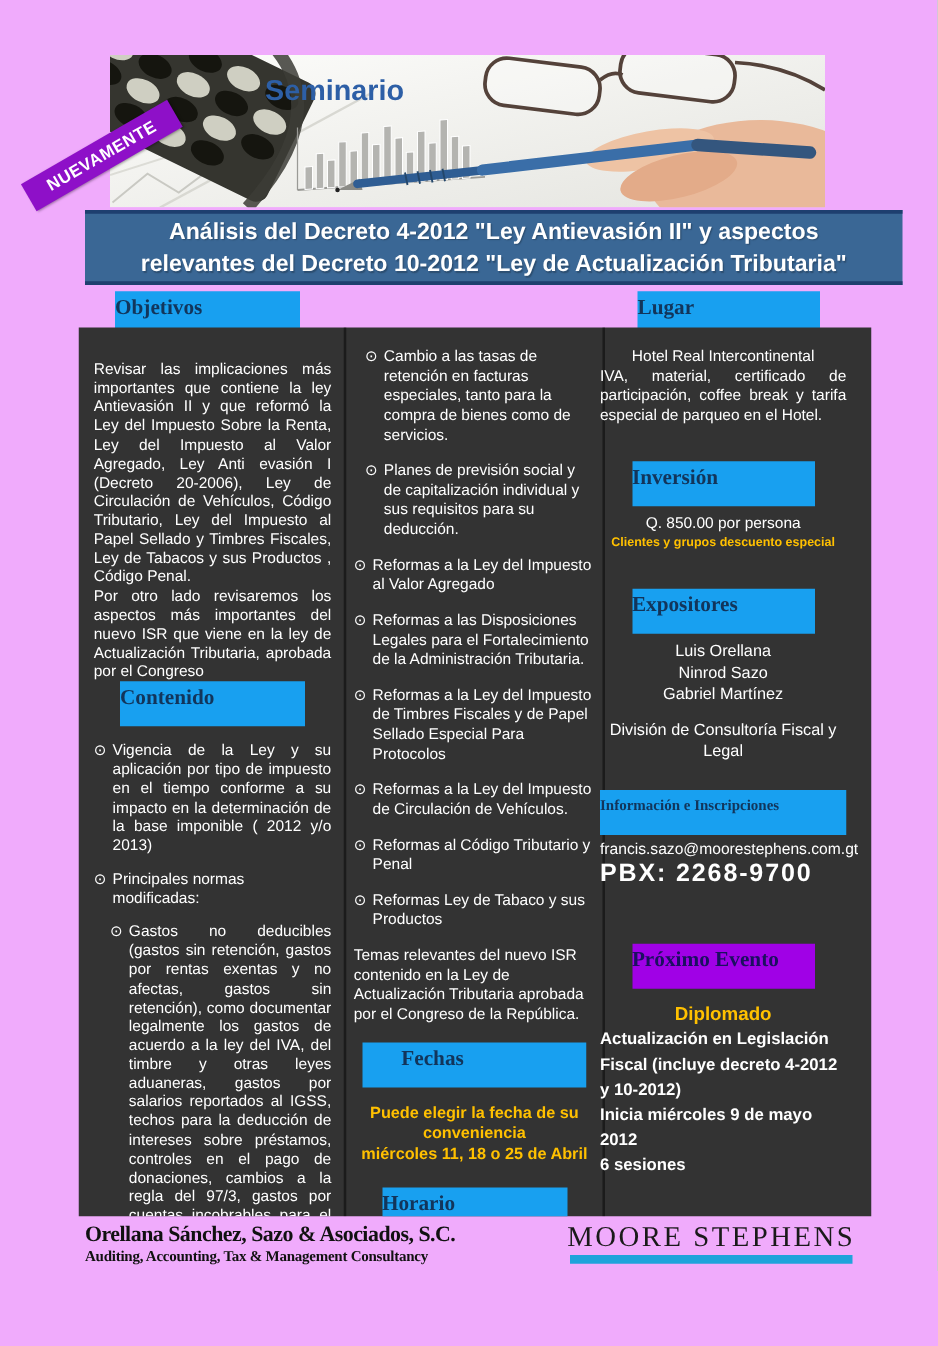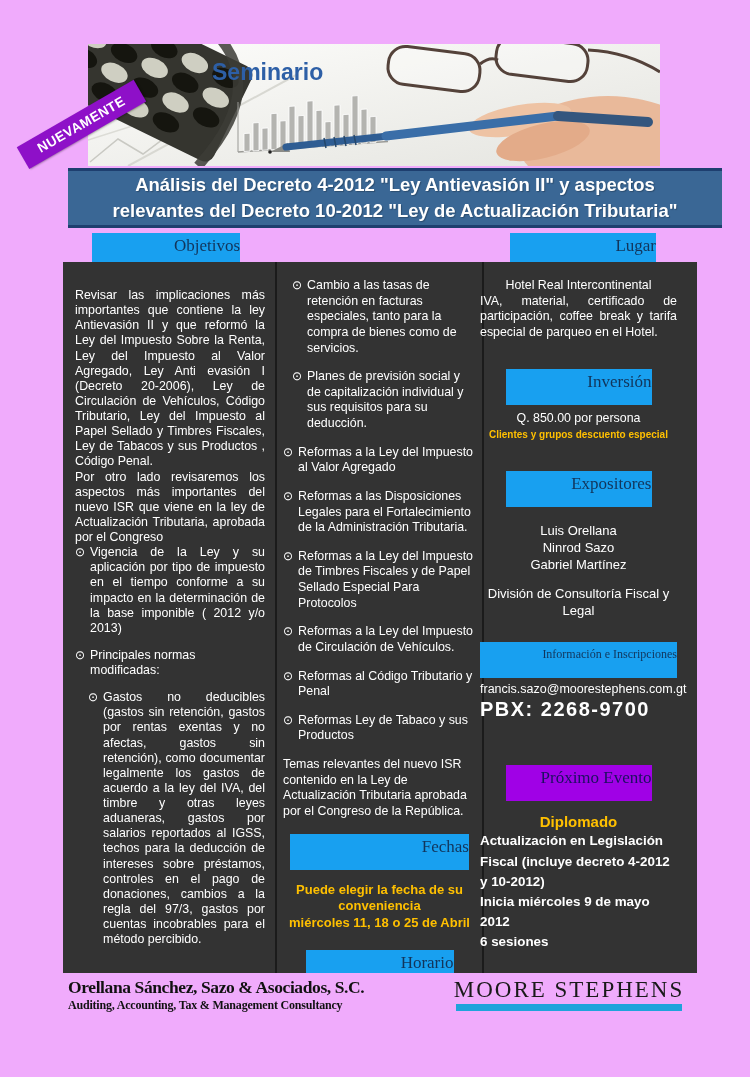--- a/index.html
+++ b/index.html
@@ -17,21 +17,21 @@
 
   
   .banner{position:absolute;left:68px;top:168px;width:654px;height:54px;
           background:#3A6795;border-top:3px solid #1E3F6F;border-bottom:3px solid #1E3F6F;
           color:#ffffff;font-weight:bold;font-size:18.5px;text-align:center;
           display:flex;flex-direction:column;justify-content:center;line-height:26px;
           text-shadow:1px 1px 1px rgba(0,0,0,.25);}
 
   
   .btn{background:#18A0F0;color:#12355B;font-family:"Liberation Serif",serif;
-       font-weight:normal;font-size:17px;text-align:right;height:36px;line-height:25px;}
+       font-weight:bold;font-size:17px;text-align:left;height:36px;line-height:25px;}
   .obj-btn{position:absolute;left:92px;top:233px;width:148px;}
   .lugar-btn{position:absolute;left:510px;top:233px;width:146px;}
   .inbtn{width:148px;margin:0 auto 12px auto;}
   .purple{background:#A001E6;color:#1B1060;}
 
   
   .panel{position:absolute;left:63px;top:262px;width:634px;height:711px;
          background:#333333;overflow:hidden;color:#ffffff;}
   .divider{position:absolute;top:0;width:2px;height:711px;background:#1B1B1B;}
   .d1{left:212px;} .d2{left:419px;}
@@ -181,20 +181,21 @@
   <div class="btn lugar-btn">Lugar</div>
 
   <div class="panel">
     <div class="divider d1"></div>
     <div class="divider d2"></div>
 
     <div class="col col1">
       <p class="just mb14">Revisar las implicaciones más importantes que contiene la ley  Antievasión II y que  reformó la Ley del Impuesto Sobre la Renta, Ley del Impuesto al Valor Agregado, Ley Anti evasión I (Decreto 20-2006), Ley de Circulación de Vehículos, Código Tributario, Ley del Impuesto al Papel Sellado y Timbres Fiscales, Ley de Tabacos y sus Productos , Código Penal.</p>
       <p class="just mb20">Por otro lado revisaremos los aspectos más importantes del nuevo ISR  que viene en la ley de Actualización Tributaria,  aprobada por el Congreso</p>
 
+      <div class="btn inbtn">Contenido</div>
 
       <div class="bi">
         <span class="bg">⊙</span>
         <span class="bt just">Vigencia de la Ley y su aplicación por tipo de impuesto en el tiempo conforme a su impacto en la determinación de la base imponible ( 2012 y/o 2013)</span>
       </div>
       <div class="bi">
         <span class="bg">⊙</span>
         <span class="bt">Principales normas modificadas:</span>
       </div>
       <div class="bi sub">
@@ -248,21 +249,21 @@
 
     <div class="col col3">
       <p class="ctr" style="margin-top:2px;">Hotel Real Intercontinental</p>
 
       <p class="just">IVA,  material,  certificado  de participación, coffee break y tarifa especial de parqueo en  el Hotel.</p>
 
       <div class="btn inbtn mt28" style="margin-top:28px;margin-bottom:6px;width:146px;">Inversión</div>
       <p class="ctr">Q. 850.00 por persona</p>
       <p class="ctr yellow" style="font-size:10px;line-height:1.3;margin-top:2px;">Clientes y grupos descuento especial</p>
 
-      <div class="btn inbtn" style="margin-top:30px;margin-bottom:16px;width:146px;">Expositores</div>
+      <div class="btn inbtn" style="margin-top:30px;margin-bottom:6px;width:146px;">Expositores</div>
       <p class="ctr names">Luis Orellana</p>
       <p class="ctr names">Ninrod Sazo</p>
       <p class="ctr names">Gabriel Martínez</p>
       <p class="ctr mt12" style="font-size:13px;line-height:1.3;margin-top:12px;">División de Consultoría Fiscal y Legal</p>
 
       <div class="btn wide">Información e Inscripciones</div>
       <p class="email">francis.sazo@moorestephens.com.gt</p>
       <p class="pbx">PBX: 2268-9700</p>
 
       <div class="btn inbtn purple" style="margin-top:42px;width:146px;">Próximo Evento</div>

